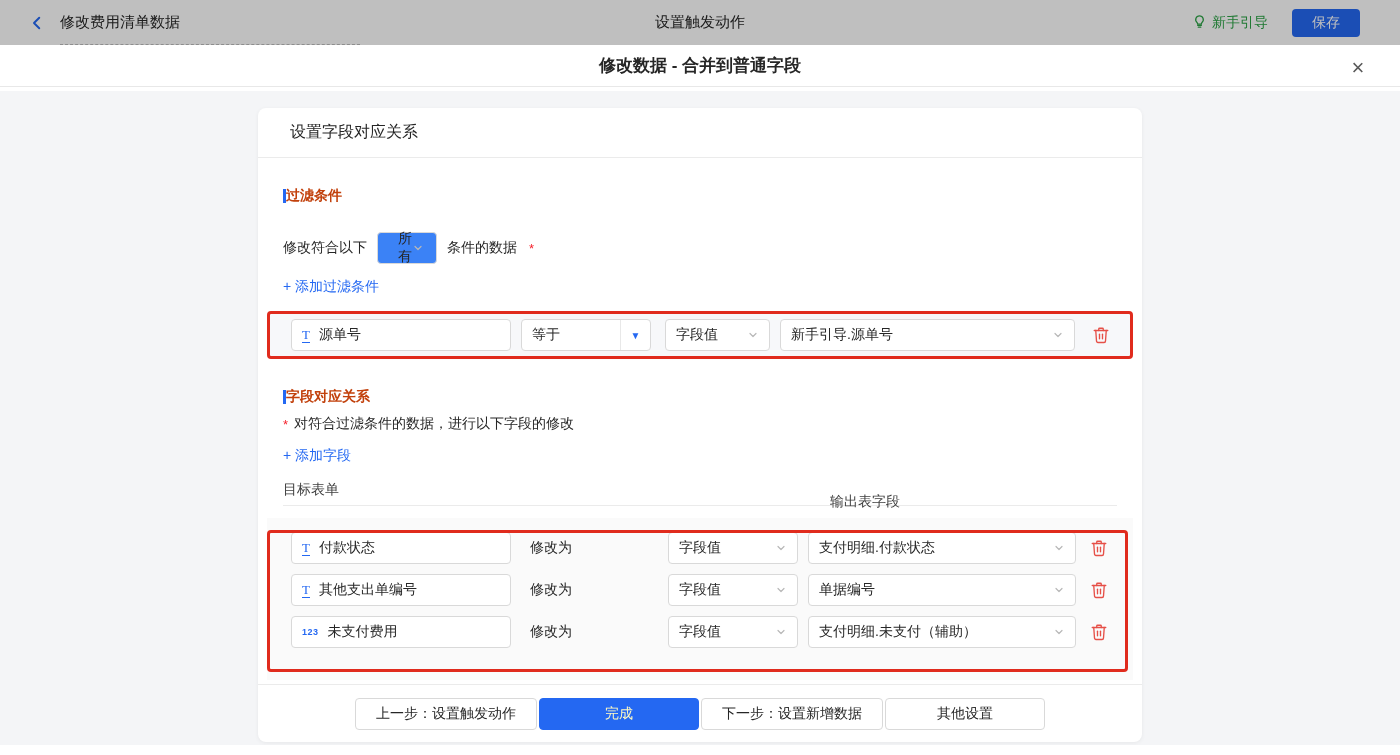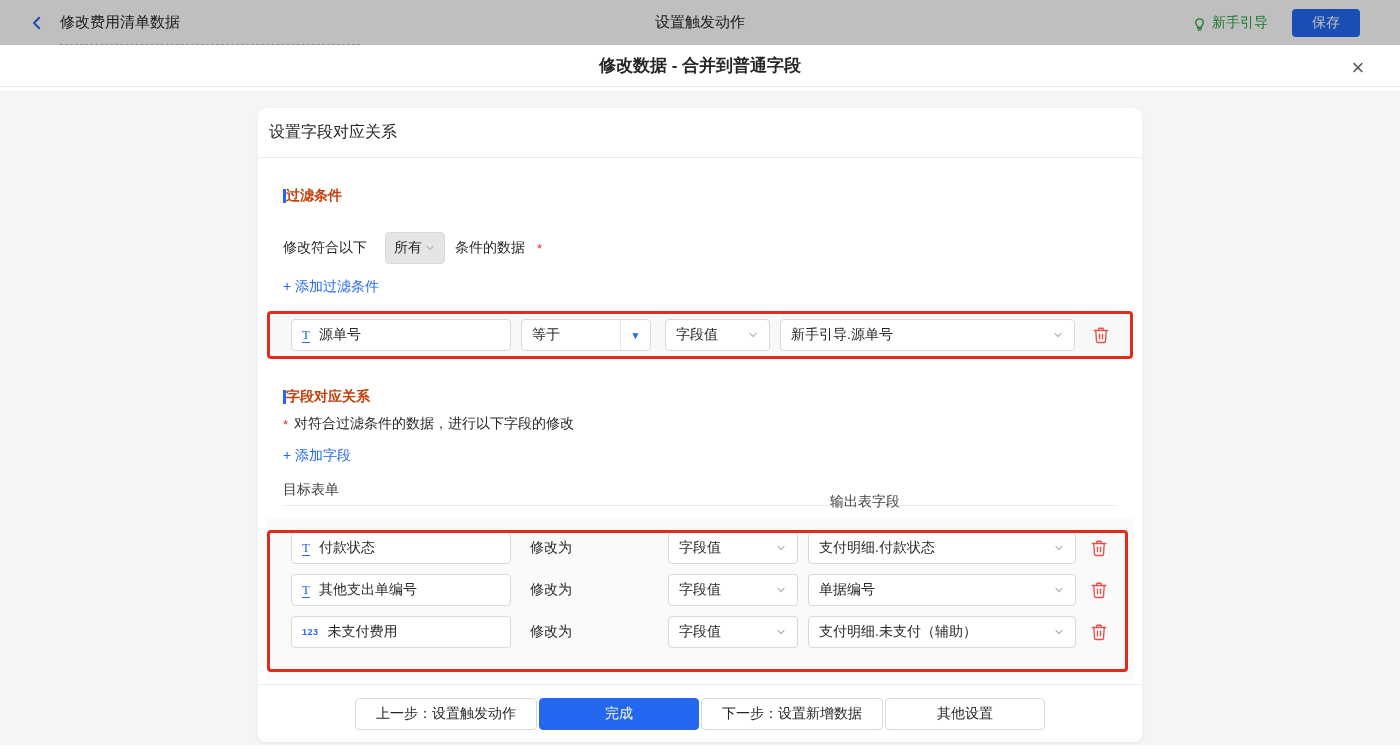--- a/index.html
+++ b/index.html
@@ -20,21 +20,21 @@
   .doc-title-wrap {
     margin-left:14px; height:45px; display:flex; align-items:center;
     width:300px; border-bottom:1px dashed #bdbdbd;
   }
   .doc-title { font-size:15px; color:#262626; }
   .center-title {
     position:absolute; left:0; right:0; text-align:center;
     font-size:15px; color:#262626;
   }
   .topbar-right { position:absolute; right:40px; display:flex; align-items:center; gap:24px; }
-  .guide { display:flex; align-items:flex-end; gap:5px; color:#2ba245; font-size:14px; cursor:pointer; }
+  .guide { display:flex; align-items:flex-start; gap:5px; color:#2ba245; font-size:14px; cursor:pointer; }
   .save-btn {
     width:68px; height:28px; background:#2468f2; color:#fff; font-size:14px;
     border:none; border-radius:4px; display:flex; align-items:center; justify-content:center; cursor:pointer;
   }
   
   .dlg-header {
     position:absolute; top:45px; left:0; width:1400px; height:42px; background:#fff;
     border-bottom:1px solid #e8e8e8; display:flex; align-items:center; justify-content:center; z-index:2;
   }
   .dlg-title { font-size:17px; font-weight:bold; color:#262626; }
@@ -45,32 +45,32 @@
   .dlg-body {
     position:absolute; top:91px; left:0; width:1400px; height:654px; background:#f4f5f7;
   }
   .bottom-strip { position:absolute; top:745px; left:0; width:1400px; height:10px; background:#fff; }
   
   .card {
     position:absolute; left:258px; top:17px; width:884px; height:634px;
     background:#fff; border-radius:8px; box-shadow:0 1px 4px rgba(0,0,0,0.06);
   }
   .card-header {
-    height:50px; display:flex; align-items:center; padding:0 11px;
+    height:50px; display:flex; align-items:center; padding:0 32px;
     border-bottom:1px solid #ebebeb; font-size:16px; color:#262626;
   }
   .section-title {
     margin:30px 25px 0; display:flex; align-items:center; gap:0;
     font-size:14px; font-weight:bold; color:#c2410c; height:16px;
   }
   .blue-bar { width:3px; height:14px; background:#2468f2; }
   .match-row { margin:28px 25px 0; height:32px; display:flex; align-items:center; gap:10px; font-size:14px; }
   .mini-select {
-    width:60px; height:32px; border:1px solid #d9d9d9; border-radius:4px; background:#e5e5e5;
-    display:flex; align-items:center; justify-content:space-between; padding:0 8px; font-size:14px; cursor:pointer;margin-left:8px;
+    width:60px; height:32px; border:1px solid #d9d9d9; border-radius:4px; background:#3b82f6;
+    display:flex; align-items:center; justify-content:space-between; padding:0 20px; font-size:14px; cursor:pointer;
   }
   .req { color:#f5222d; font-size:13px; margin-left:2px; }
   .add-link { margin:14px 25px 0; height:16px; font-size:14px; color:#2468f2; cursor:pointer; width:fit-content; }
   
   .filter-box {
     margin:17px 9px 0; height:48px; background:#f7f8fa;
     border:3px solid #e02b1d; border-radius:4px;
     display:flex; align-items:center; padding-left:21px;
   }
   .field-input {

